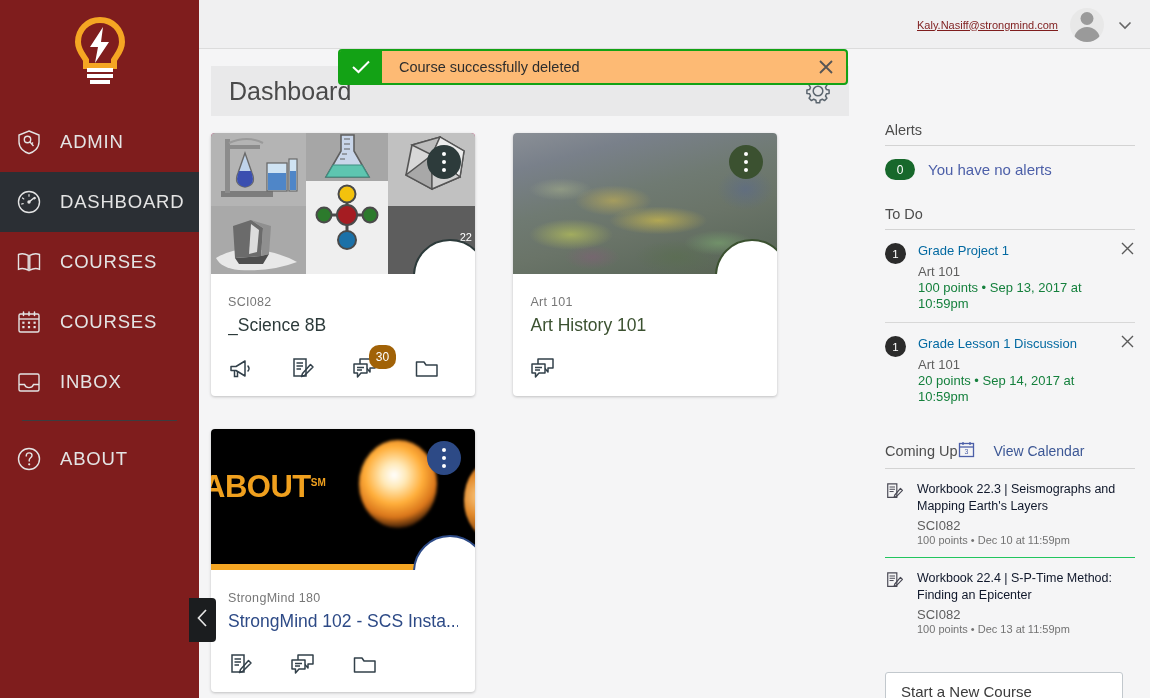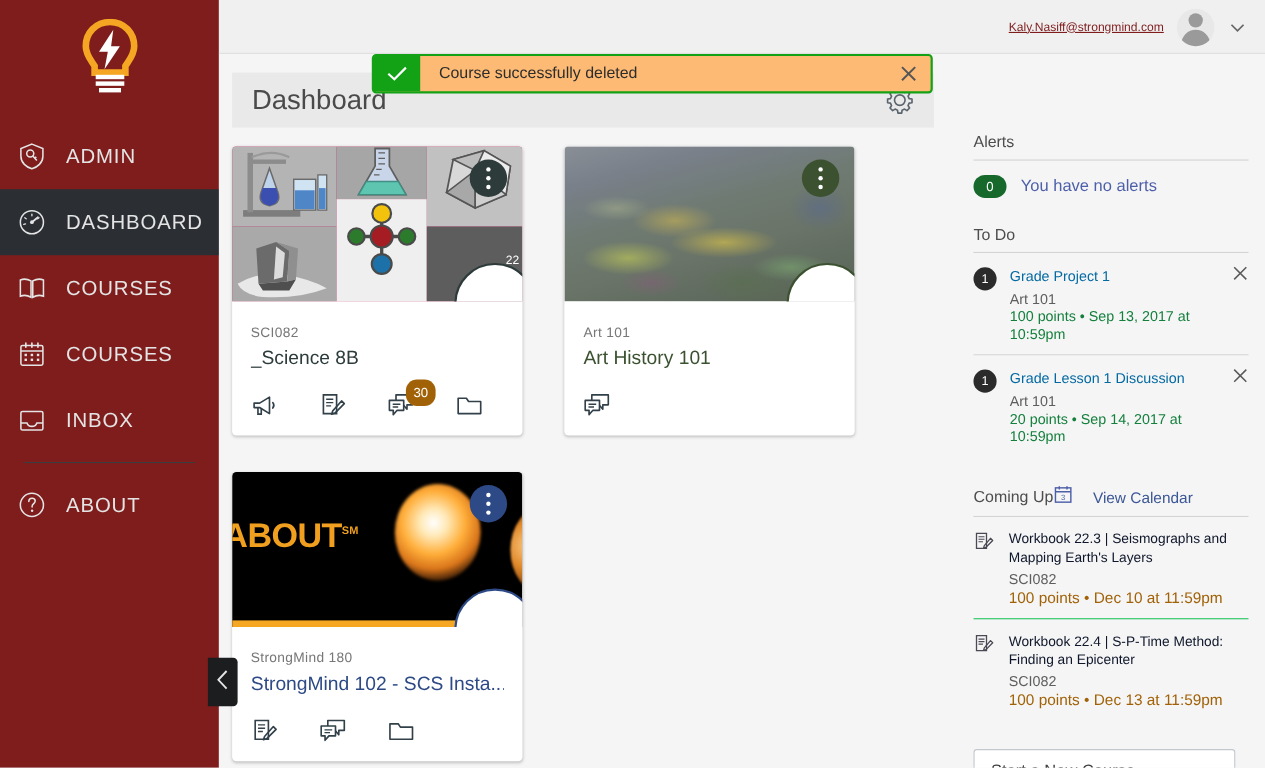--- a/index.html
+++ b/index.html
@@ -203,21 +203,21 @@
   .todo-title { font-size:13px; color:#0369a1; line-height:1.35; cursor:pointer; }
   .todo-course { font-size:13px; color:#5e5e5e; margin-top:4px; }
   .todo-meta { font-size:13px; color:#15803d; line-height:1.25; margin-top:1px; }
   .todo-x { position:absolute; right:0; top:11px; width:15px; height:15px; cursor:pointer; }
 
   .up-item { display:flex; padding: 12px 0 11px 0; }
   .up-item + .up-item { border-top: 1px solid #22c55e; }
   .up-icon { width:22px; flex:none; margin-right:10px; margin-top:1px; }
   .up-title { font-size:12.5px; color:#0f172a; line-height:1.32; cursor:pointer; }
   .up-course { font-size:13px; color:#5e5e5e; margin-top:4px; }
-  .up-meta { font-size:14px; color:#a16207; margin-top:1px; }
+  .up-meta { font-size:11px; color:#737373; margin-top:1px; }
 
   .rail-btn {
     width:238px; height:38px; background:#fff; border:1px solid #c2c8cd; border-radius:3px;
     display:flex; align-items:center; padding-left:15px; font-size:15px; color:#3b3b3b;
     margin-top:12px; cursor:pointer;
   }
   .section-gap { height: 26px; }
 </style>
 </head>
 <body>

